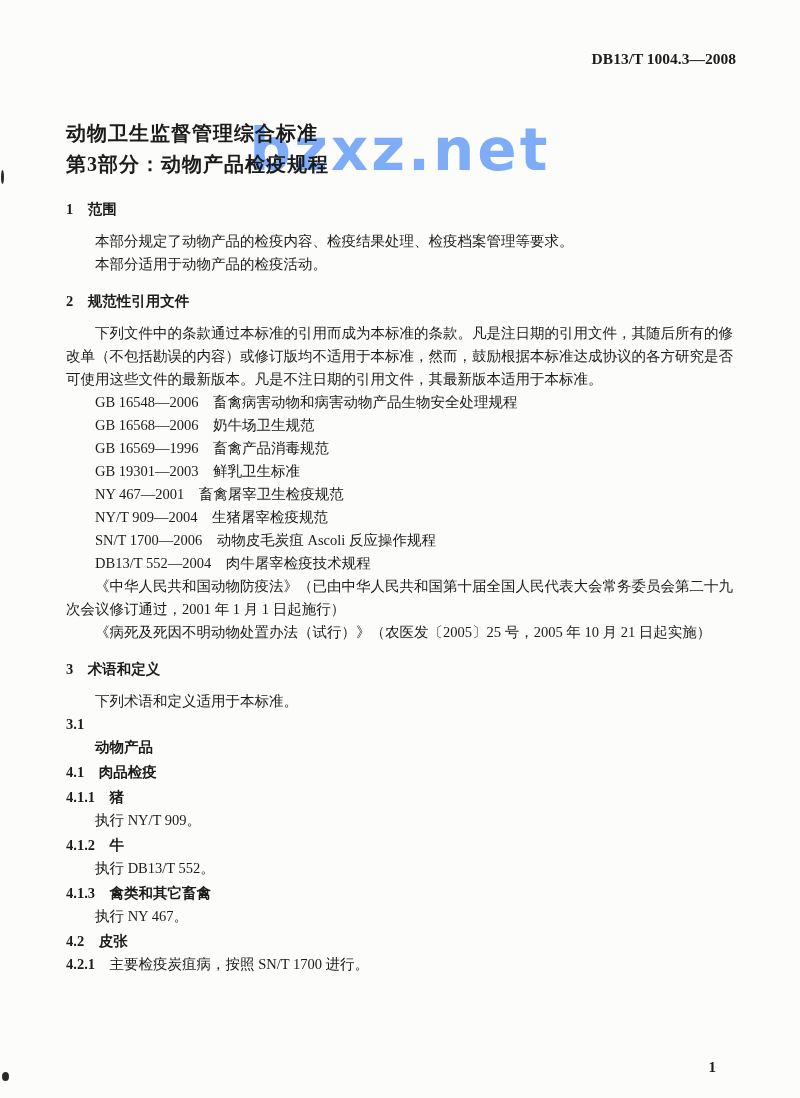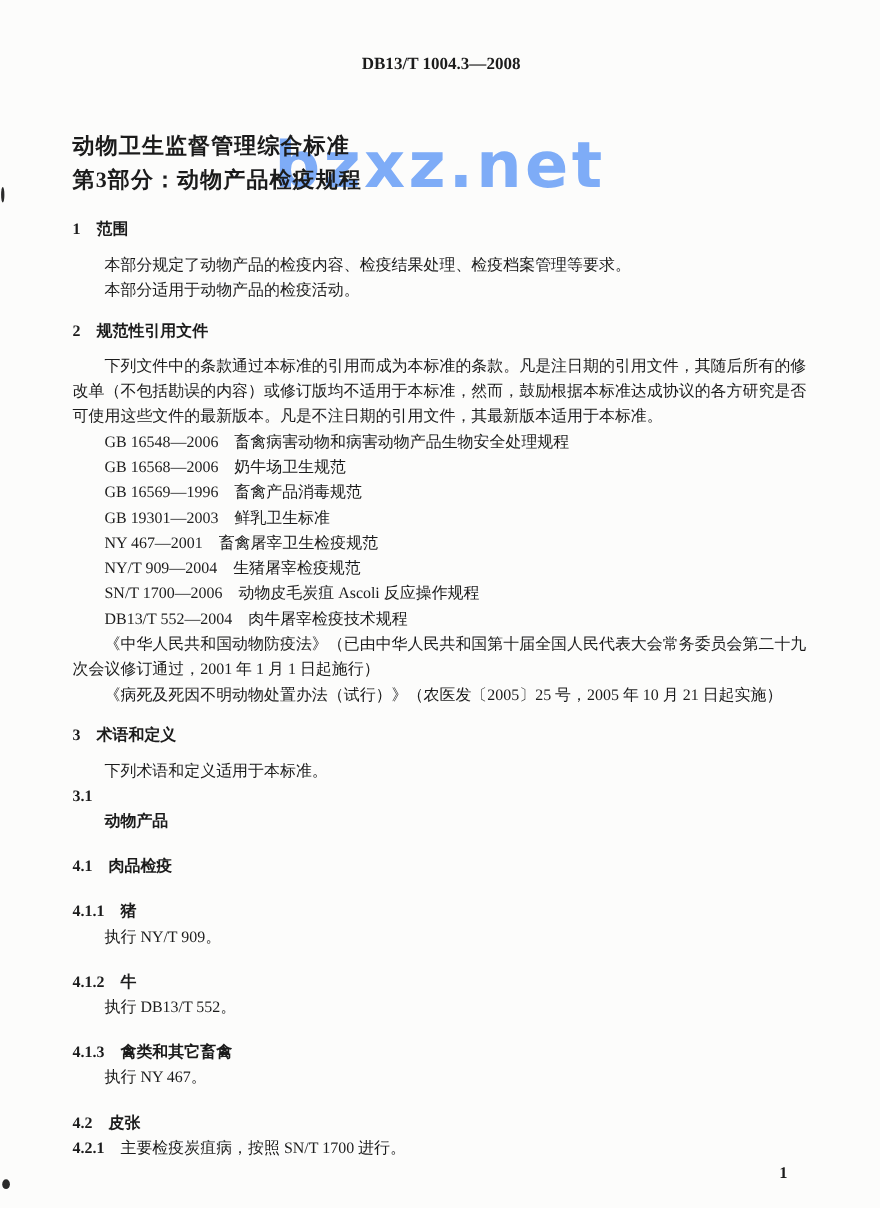--- a/index.html
+++ b/index.html
@@ -23,21 +23,21 @@
     transform:translateX(-50%);
     font-family:"DejaVu Sans","Liberation Sans",sans-serif;
     font-size:58px; font-weight:bold;
     color:#3b82f6; opacity:.65;
     letter-spacing:3px;
     z-index:0;
     user-select:none;
   }
   .doc-number {
     margin-top:10px;
-    text-align:center;
+    text-align:right;
     font-weight:bold;
     font-size:15.5px;
     position:relative; z-index:1;
   }
   .title-block {
     margin-top:50px;
     text-align:left;
     position:relative; z-index:1;
   }
   .title-line {
@@ -54,21 +54,21 @@
   }
   .clause-h1 {
     font-size:14.5px;
     font-weight:bold;
     margin:14px 0 9px 0;
   }
   .para { text-indent:2em; }
   .ref-item { text-indent:2em; }
   .clause-sub {
     font-weight:bold;
-    margin-top:18px;
+    margin-top:2px;
   }
   .clause-num-inline { font-weight:bold; }
   .term-num { font-weight:bold; margin-top:0; }
   .term-word { font-weight:bold; text-indent:2em; }
   .page-number {
     position:absolute;
     bottom:22px; right:84px;
     font-size:15px;
     font-weight:bold;
     z-index:1;

